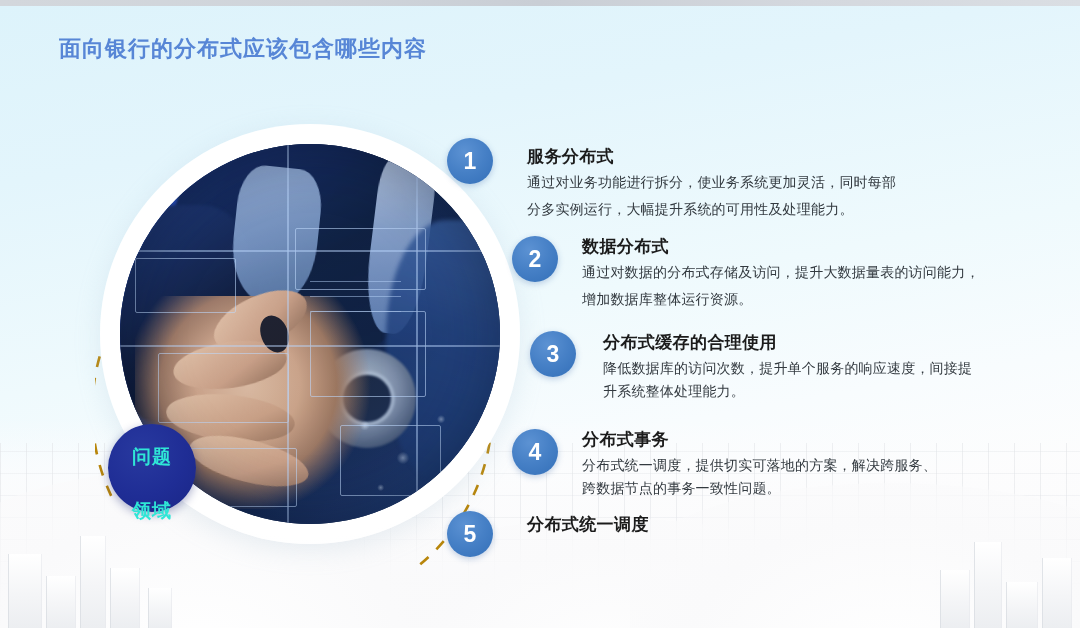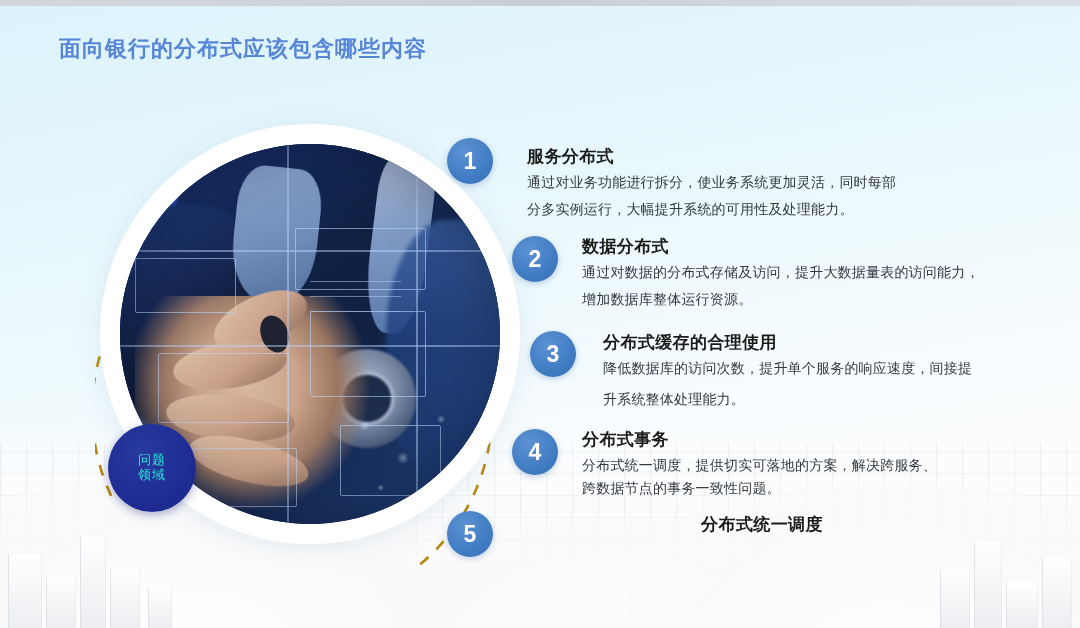--- a/index.html
+++ b/index.html
@@ -129,21 +129,21 @@
     box-shadow:inset 0 0 60px rgba(8,18,40,.45);}
 
   
   .pd-badge{
     position:absolute;left:108px;top:418px;width:88px;height:88px;border-radius:50%;
     background:radial-gradient(circle at 38% 32%,#28399f 0%,#1f2d95 55%,#1a2686 100%);
     display:flex;flex-direction:column;align-items:center;justify-content:center;
     box-shadow:0 3px 10px rgba(18,30,110,.35);
   }
   .pd-badge span{
-    display:block;color:#2fe6d6;font-size:13px;font-weight:normal;line-height:1.15;letter-spacing:1px;
+    display:block;color:#2fe6d6;font-size:19px;font-weight:bold;line-height:1.15;letter-spacing:1px;margin-top:32px;
   }
 
   
   .arc{position:absolute;left:95px;top:105px;width:460px;height:460px;pointer-events:none;}
 
   
   .item{position:absolute;}
   .num{
     position:absolute;width:46px;height:46px;border-radius:50%;
     background:radial-gradient(circle at 38% 30%,#5c92d3 0%,#4680c6 48%,#336fb8 100%);
@@ -240,33 +240,33 @@
       <div class="it-p">通过对数据的分布式存储及访问，提升大数据量表的访问能力，</div>
       <div class="it-p" style="margin-top:4px;">增加数据库整体运行资源。</div>
     </div>
   </div>
 
   <div class="item">
     <div class="num" style="left:530px;top:325px;">3</div>
     <div class="txt" style="left:603px;top:326px;width:470px;">
       <div class="it-h">分布式缓存的合理使用</div>
       <div class="it-p">降低数据库的访问次数，提升单个服务的响应速度，间接提</div>
-      <div class="it-p" style="margin-top:8px;">升系统整体处理能力。</div>
+      <div class="it-p" style="margin-top:0;">升系统整体处理能力。</div>
     </div>
   </div>
 
   <div class="item">
     <div class="num" style="left:512px;top:423px;">4</div>
     <div class="txt" style="left:582px;top:424px;width:470px;font-family:Liberation Mono, monospace;">
       <div class="it-h">分布式事务</div>
       <div class="it-p">分布式统一调度，提供切实可落地的方案，解决跨服务、</div>
       <div class="it-p" style="margin-top:0;">跨数据节点的事务一致性问题。</div>
     </div>
   </div>
 
   <div class="item">
     <div class="num" style="left:447px;top:505px;">5</div>
-    <div class="txt" style="left:527px;top:508px;width:470px;text-align:center;">
+    <div class="txt" style="left:527px;top:508px;width:470px;">
       <div class="it-h">分布式统一调度</div>
     </div>
   </div>
 
 </div>
 
 </body></html>

